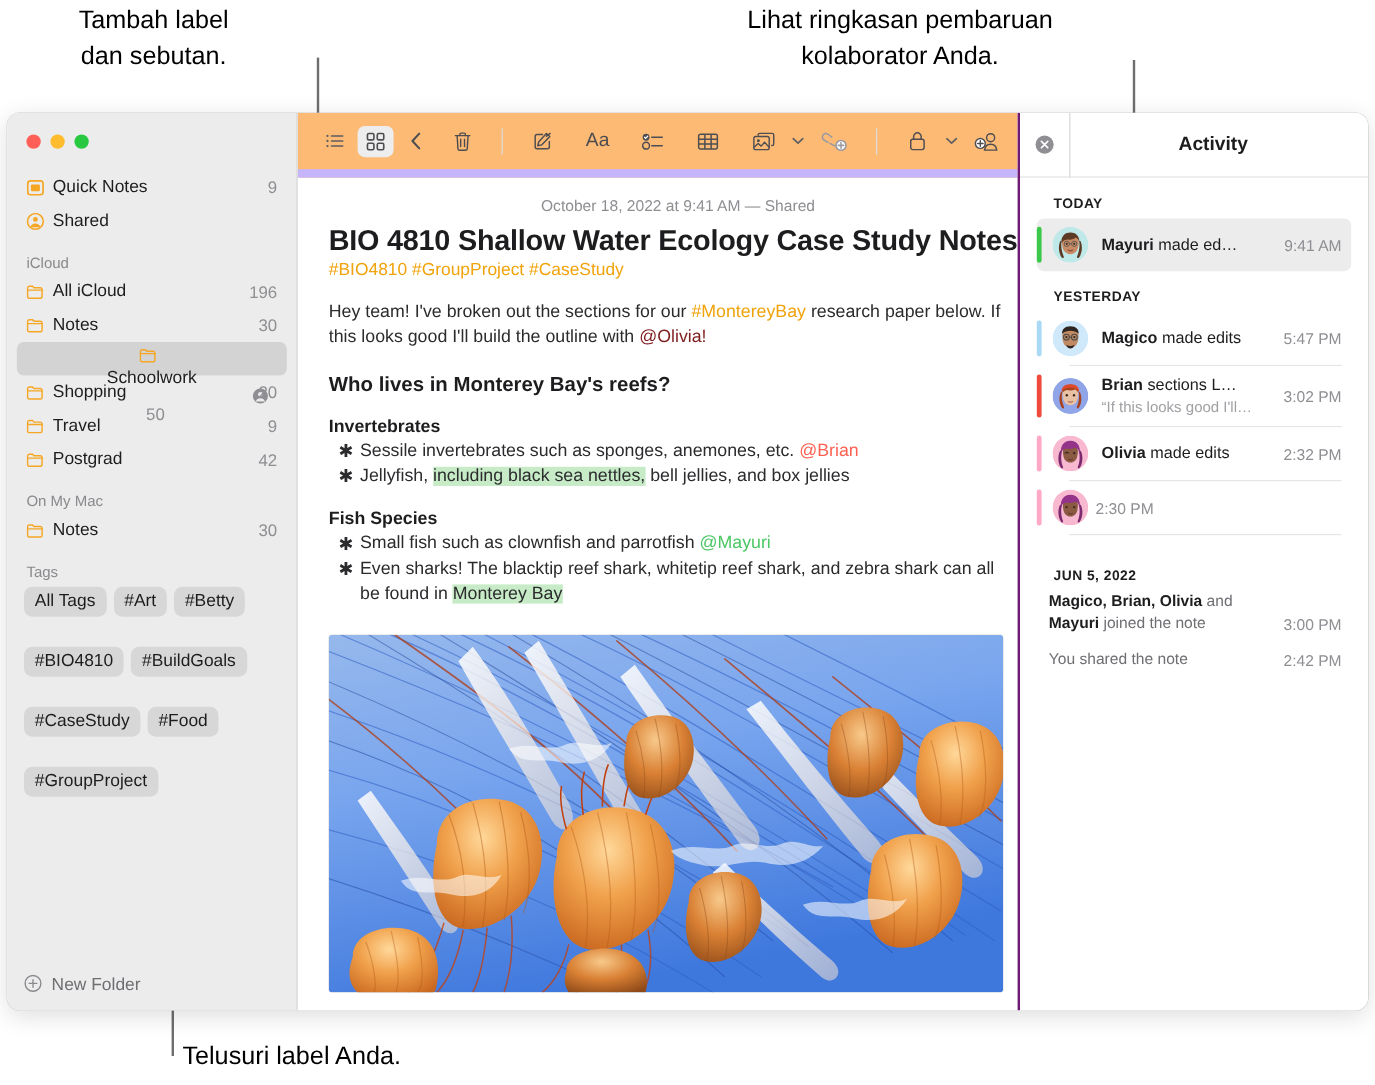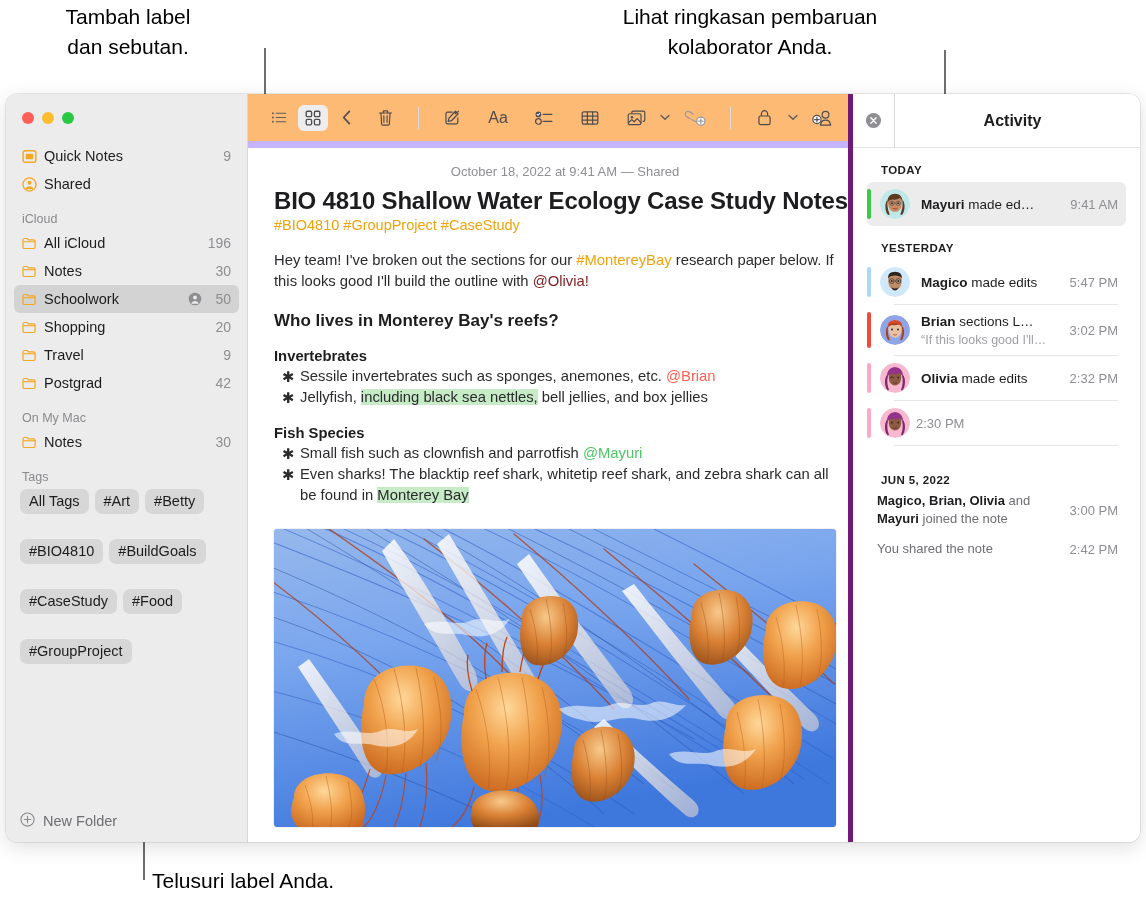--- a/index.html
+++ b/index.html
@@ -57,21 +57,21 @@
   .dot.green { background: #28c840; }
 
   #sidebar-scroll { padding-top: 48px; flex: 1 1 auto; overflow: hidden; }
 
   .side-row {
     display: flex; align-items: center;
     height: 28px; margin: 0 8px; padding: 0 8px;
     border-radius: 6px;
     font-size: 14.5px; color: #1d1d1f;
   }
-  .side-row.selected { background: #d3d3d3; }
+  .side-row.selected { background: #d3d3d3; flex-direction: column; }
   .side-row .ico { width: 22px; flex: 0 0 22px; display: flex; align-items: center; }
   .side-row .lbl { flex: 1 1 auto; white-space: nowrap; }
   .side-row .cnt { color: #8e8e93; font-size: 14px; margin-left: 6px; }
   .side-row .person-badge { margin-left: auto; margin-right: 7px; display: flex; }
 
   .side-head {
     font-size: 12.5px; color: #8a8a8e;
     padding: 0 16px; margin-top: 14px; margin-bottom: 3px;
   }
 
@@ -142,21 +142,21 @@
   #note-image {
     margin-top: 23px; width: 562px; height: 298px;
     border-radius: 3px; overflow: hidden; position: relative;
     box-shadow: 0 0 0 0.5px rgba(0,0,0,.12);
   }
   #note-image svg { display:block; width:100%; height:100%; }
 
   
   #activity {
     width: 292px; flex: 0 0 292px;
-    border-left: 5px solid #701a75;
+    border-left: 2px solid #701a75;
     display: flex; flex-direction: column;
     background: #fff;
     position: relative;
   }
   #act-header {
     height: 54px; flex: 0 0 54px;
     display: flex; align-items: center;
     border-bottom: 1px solid #e3e3e3;
     position: relative;
   }
@@ -181,21 +181,21 @@
   .act-bar { width: 4px; border-radius: 2px; align-self: stretch; margin-right: 9px; flex: 0 0 4px; }
   .avatar { width: 30px; height: 30px; border-radius: 50%; flex: 0 0 30px; overflow: hidden; }
   .avatar svg { display:block; }
   .act-text { flex: 1 1 auto; min-width: 0; margin-left: 11px; }
   .act-line1 { font-size: 13.5px; color: #1d1d1f; white-space: nowrap; overflow: hidden; }
   .act-line1 b { font-weight: bold; }
   .act-line2 { font-size: 12.5px; color: #a0a0a5; white-space: nowrap; overflow: hidden; margin-top: 1px; }
   .act-time { font-size: 13px; color: #8e8e93; white-space: nowrap; margin-left: 6px; }
   .act-div { height: 1px; background: #e6e6e6; margin-left: 41px; margin-right: 22px; }
 
-  .act-simple { display:flex; align-items: center; margin: 6px 22px 0 24px; }
+  .act-simple { display:flex; align-items: flex-end; margin: 6px 22px 0 24px; }
   .act-simple .st { flex: 1 1 auto; font-size: 13px; line-height: 18px; color: #6e6e73; }
   .act-simple .st b { color: #1d1d1f; font-weight: bold; }
   .act-simple .sttime { font-size: 13px; color: #8e8e93; white-space: nowrap; margin-left: 8px; }
 </style>
 </head>
 <body>
 <div id="root">
 
 <div class="callout-text" id="callout-tl">Tambah label
 dan sebutan.</div>

